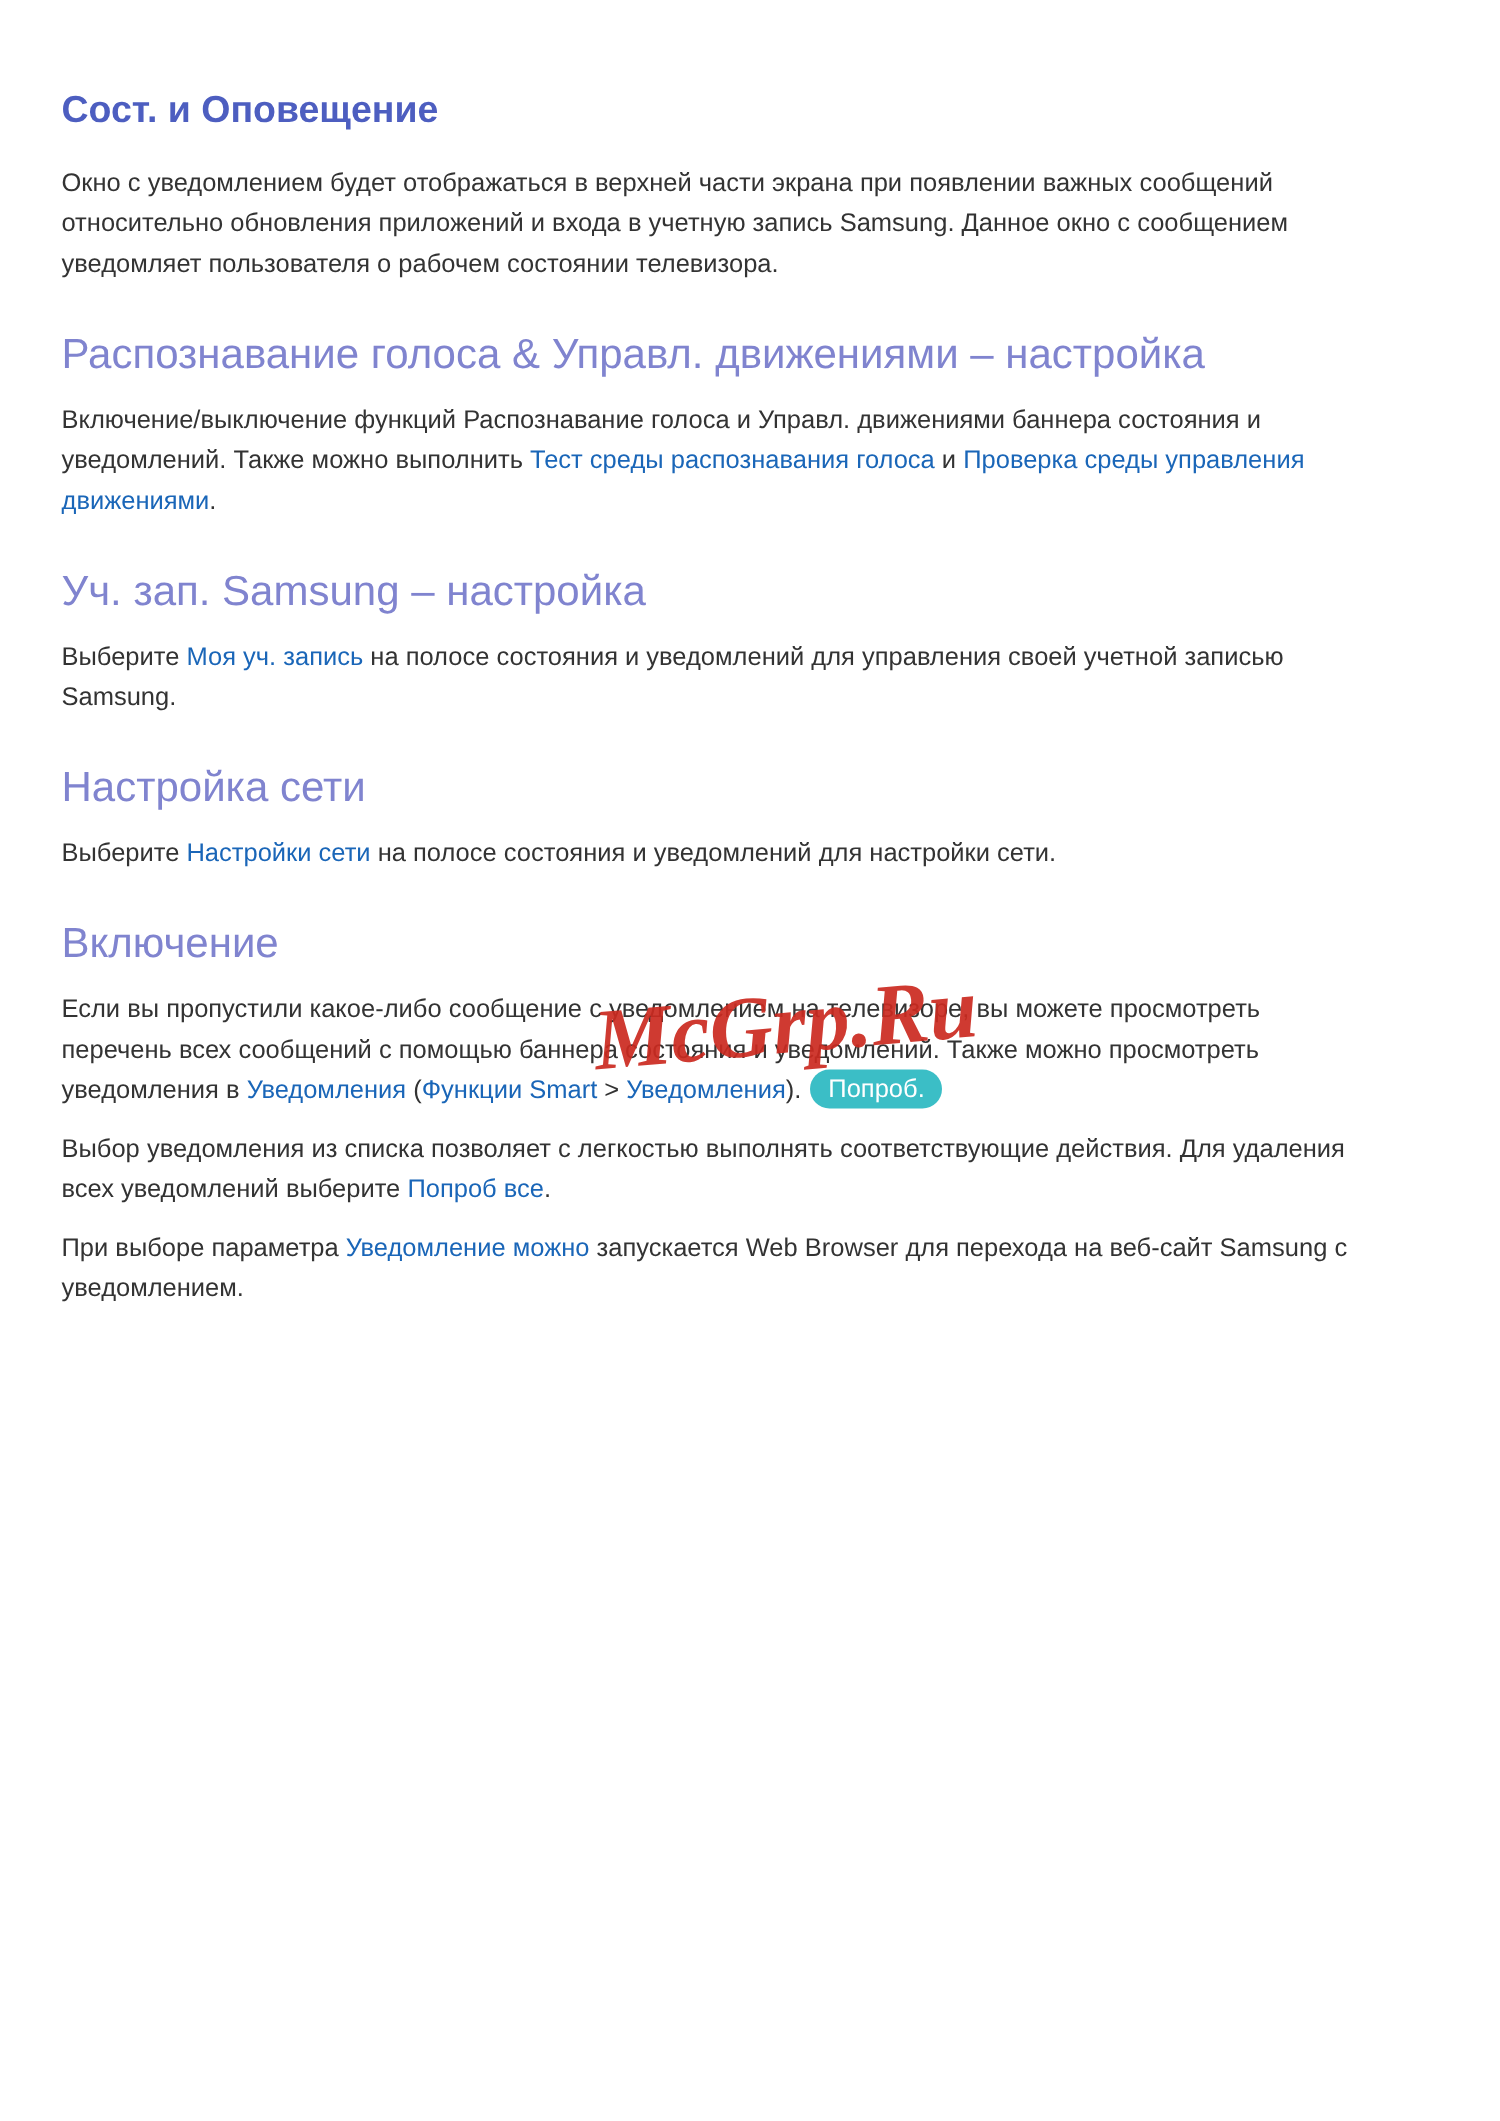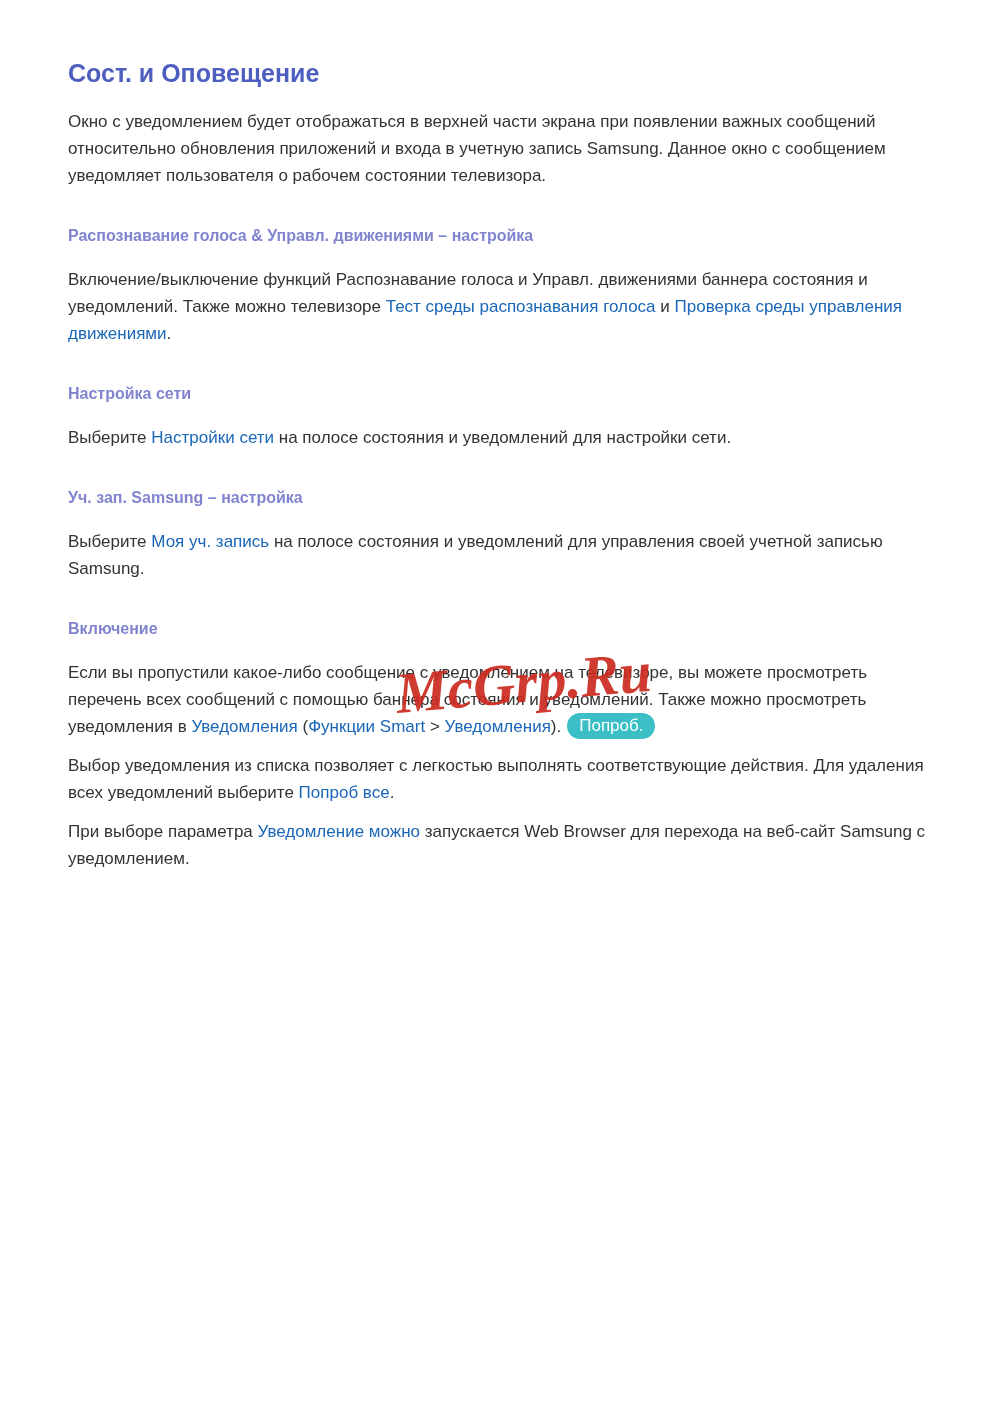--- a/index.html
+++ b/index.html
@@ -16,33 +16,33 @@
   html, body { margin: 0; padding: 0; }
   body {
     width: 1000px;
     height: 1414px;
     background: var(--page-bg);
     font-family: "Liberation Sans", sans-serif;
     position: relative;
     overflow: hidden;
   }
   .content {
-    padding: 58px 70px 0 68px;
+    padding: 58px 70px 0 41px;
   }
   h1.page-title {
     font-size: 25px;
     line-height: 30px;
     font-weight: bold;
     color: var(--title);
     margin: 0 0 20px 0;
   }
   h2.section-heading {
-    font-size: 16px;
+    font-size: 28px;
     line-height: 25px;
-    font-weight: 700;
+    font-weight: 400;
     color: var(--heading);
     margin: 34px 0 18px 0;
   }
   p.body-par {
     font-size: 17px;
     line-height: 27px;
     color: var(--body);
     margin: 0 0 12px 0;
     max-width: 862px;
   }
@@ -81,31 +81,31 @@
 <body>
 
 <div class="content">
 
   <h1 class="page-title">Сост. и Оповещение</h1>
 
   <p class="body-par"><span class="seg-plain">Окно с уведомлением будет отображаться в верхней части экрана при появлении важных сообщений относительно обновления приложений и входа в учетную запись Samsung. Данное окно с сообщением уведомляет пользователя о рабочем состоянии телевизора.</span></p>
 
   <section>
     <h2 class="section-heading">Распознавание голоса &amp; Управл. движениями – настройка</h2>
-    <p class="body-par"><span class="seg-plain">Включение/выключение функций Распознавание голоса и Управл. движениями баннера состояния и уведомлений. Также можно телевизоре </span><span class="seg-link">Тест среды распознавания голоса</span><span class="seg-plain"> и </span><span class="seg-link">Проверка среды управления движениями</span><span class="seg-plain">.</span></p>
+    <p class="body-par"><span class="seg-plain">Включение/выключение функций Распознавание голоса и Управл. движениями баннера состояния и уведомлений. Также можно выполнить </span><span class="seg-link">Тест среды распознавания голоса</span><span class="seg-plain"> и </span><span class="seg-link">Проверка среды управления движениями</span><span class="seg-plain">.</span></p>
+  </section>
+
+  <section>
+    <h2 class="section-heading">Уч. зап. Samsung – настройка</h2>
+    <p class="body-par"><span class="seg-plain">Выберите </span><span class="seg-link">Моя уч. запись</span><span class="seg-plain"> на полосе состояния и уведомлений для управления своей учетной записью Samsung.</span></p>
   </section>
 
   <section>
     <h2 class="section-heading">Настройка сети</h2>
     <p class="body-par"><span class="seg-plain">Выберите </span><span class="seg-link">Настройки сети</span><span class="seg-plain"> на полосе состояния и уведомлений для настройки сети.</span></p>
-  </section>
-
-  <section>
-    <h2 class="section-heading">Уч. зап. Samsung – настройка</h2>
-    <p class="body-par"><span class="seg-plain">Выберите </span><span class="seg-link">Моя уч. запись</span><span class="seg-plain"> на полосе состояния и уведомлений для управления своей учетной записью Samsung.</span></p>
   </section>
 
   <section>
     <h2 class="section-heading">Включение</h2>
     <p class="body-par"><span class="seg-plain">Если вы пропустили какое-либо сообщение с уведомлением на телевизоре, вы можете просмотреть перечень всех сообщений с помощью баннера состояния и уведомлений. Также можно просмотреть уведомления в </span><span class="seg-link">Уведомления</span><span class="seg-plain"> (</span><span class="seg-link">Функции Smart</span><span class="seg-plain"> &gt; </span><span class="seg-link">Уведомления</span><span class="seg-plain">).</span><span class="badge">Попроб.</span></p>
     <p class="body-par"><span class="seg-plain">Выбор уведомления из списка позволяет с легкостью выполнять соответствующие действия. Для удаления всех уведомлений выберите </span><span class="seg-link">Попроб все</span><span class="seg-plain">.</span></p>
     <p class="body-par"><span class="seg-plain">При выборе параметра </span><span class="seg-link">Уведомление можно</span><span class="seg-plain"> запускается Web Browser для перехода на веб-сайт Samsung с уведомлением.</span></p>
   </section>
 
 </div>

